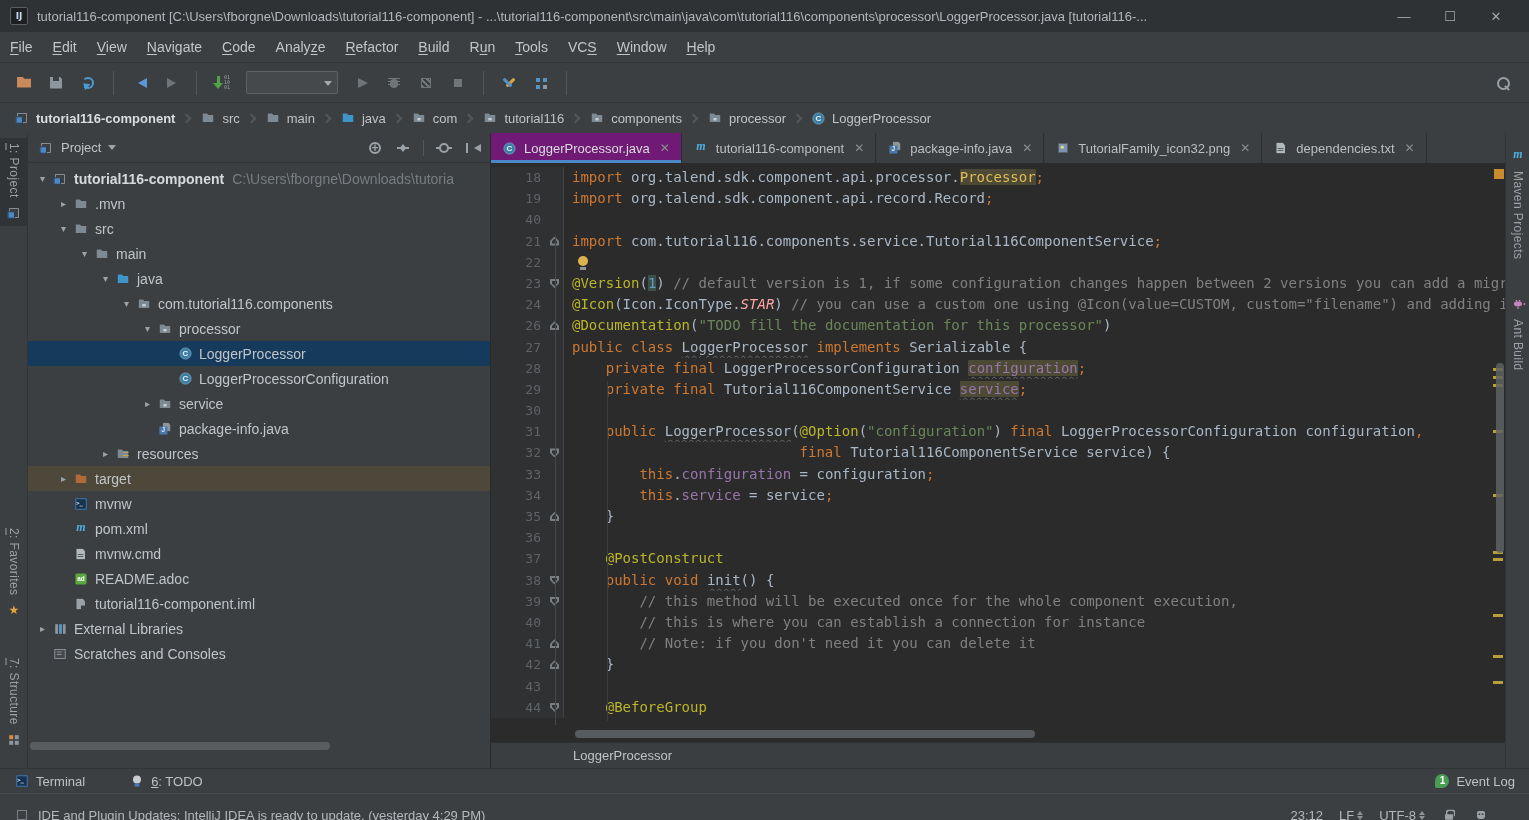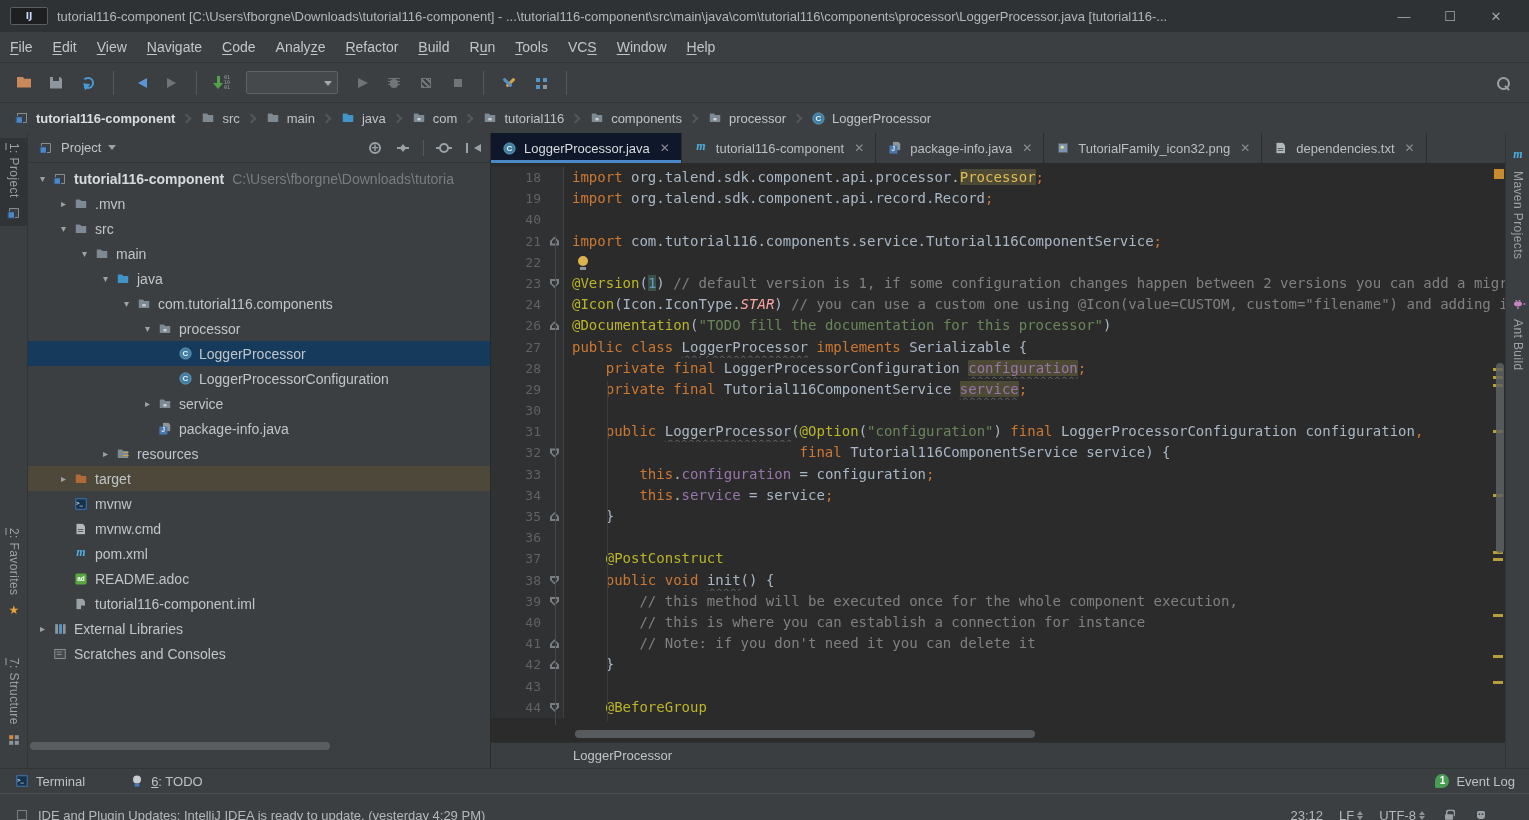--- a/index.html
+++ b/index.html
@@ -1,21 +1,21 @@
 <!DOCTYPE html>
 <html><head>
 <meta charset="utf-8">
 <style>
   *{box-sizing:border-box;margin:0;padding:0}
   html,body{width:1529px;height:820px;overflow:hidden}
   body{position:relative;background:#2b2b2b;font-family:"Liberation Sans","DejaVu Sans",sans-serif;color:#bbbbbb;font-size:13px}
 
   
   .titlebar{height:32px;background:#2f3234;display:flex;align-items:center;padding:0 10px;gap:9px;color:#b3b7bb;font-size:13px}
-  .idea-logo{width:38px;height:18px;background:#1d1f21;border:1px solid #5a5e62;border-radius:2px;color:#cdd6ff;font:700 9px/16px "DejaVu Sans",sans-serif;text-align:center;flex:none}
+  .idea-logo{width:18px;height:18px;background:#1d1f21;border:1px solid #5a5e62;border-radius:2px;color:#cdd6ff;font:700 9px/16px "DejaVu Sans",sans-serif;text-align:center;flex:none}
   .title-text{white-space:nowrap;overflow:hidden;text-overflow:ellipsis;flex:1}
   .win-btns{display:flex;gap:0;flex:none}
   .win-btn{width:46px;height:30px;display:flex;align-items:center;justify-content:center;color:#a4a8ab;font-size:13px}
 
   
   .menubar{height:30px;background:#3c3f41;display:flex;align-items:center;font-size:14px;color:#c2c6c9}
   .menu-item{padding:4px 10px;cursor:default}
   .menu-item u{text-underline-offset:2px}
 
   
@@ -54,21 +54,21 @@
   .ticon{margin-right:6px}
   .tlabel.bold{font-weight:700;color:#d6dadd}
   .tsuffix{color:#787d81;margin-left:8px}
   .hsb{position:absolute;height:8px;background:#5d6163;border-radius:4px;opacity:.9}
   .proj-hsb{left:2px;bottom:18px;width:300px}
 
   
   .editor-col{flex:1;min-width:0;display:flex;flex-direction:column;background:#2b2b2b;position:relative}
   .tabbar{height:30px;background:#3c3f41;display:flex;align-items:stretch;flex:none}
   .tab{display:flex;align-items:center;gap:7px;padding:0 11px;font-size:13px;color:#bbbfc2;border-right:1px solid #2b2d2e;position:relative}
-  .tab.active{background:#0f172a;color:#d9dcde}
+  .tab.active{background:#701a75;color:#d9dcde}
   .tab.active::after{content:"";position:absolute;left:0;right:0;bottom:0;height:3px;background:#4a88c7}
   .tab .x{color:#8a8e91;font-size:12px;margin-left:3px}
 
   .code-wrap{flex:1;position:relative;overflow:hidden;font-family:"DejaVu Sans Mono","Liberation Mono",monospace;font-size:14px;line-height:21.2px;padding-top:4px}
   .cline{display:flex;height:21.2px}
   .gut{width:73px;flex:none;background:#2f3133;border-right:1px solid #404345;color:#606366;text-align:right;padding-right:22px;font-size:13px;position:relative}
   .ctext{flex:1;min-width:0;overflow:hidden;white-space:pre;padding-left:8px;position:relative}
   .sk{color:#cc7832}.sa{color:#bbb529}.ss{color:#6a8759}.sc{color:#808080}.sp{color:#a9b7c6}
   .sf{color:#9876aa}.sst{color:#fca5a5;font-style:italic}
   .shl{background:#4c4a35;border-radius:1px}
@@ -398,27 +398,27 @@
           <span class="icn sm ticon i-folder orange"></span>
           <span class="tlabel">target</span>
         </div>
         <div class="trow" style="padding-left: 29px;">
           <span class="arrow"></span>
           <span class="icn sm ticon i-term"></span>
           <span class="tlabel">mvnw</span>
         </div>
         <div class="trow" style="padding-left: 29px;">
           <span class="arrow"></span>
+          <span class="icn sm ticon i-maven"></span>
+          <span class="tlabel">pom.xml</span>
+        </div>
+        <div class="trow" style="padding-left: 29px;">
+          <span class="arrow"></span>
           <span class="icn sm ticon i-text"></span>
           <span class="tlabel">mvnw.cmd</span>
-        </div>
-        <div class="trow" style="padding-left: 29px;">
-          <span class="arrow"></span>
-          <span class="icn sm ticon i-maven"></span>
-          <span class="tlabel">pom.xml</span>
         </div>
         <div class="trow" style="padding-left: 29px;">
           <span class="arrow"></span>
           <span class="icn sm ticon i-adoc"></span>
           <span class="tlabel">README.adoc</span>
         </div>
         <div class="trow" style="padding-left: 29px;">
           <span class="arrow"></span>
           <span class="icn sm ticon i-iml"></span>
           <span class="tlabel">tutorial116-component.iml</span>

